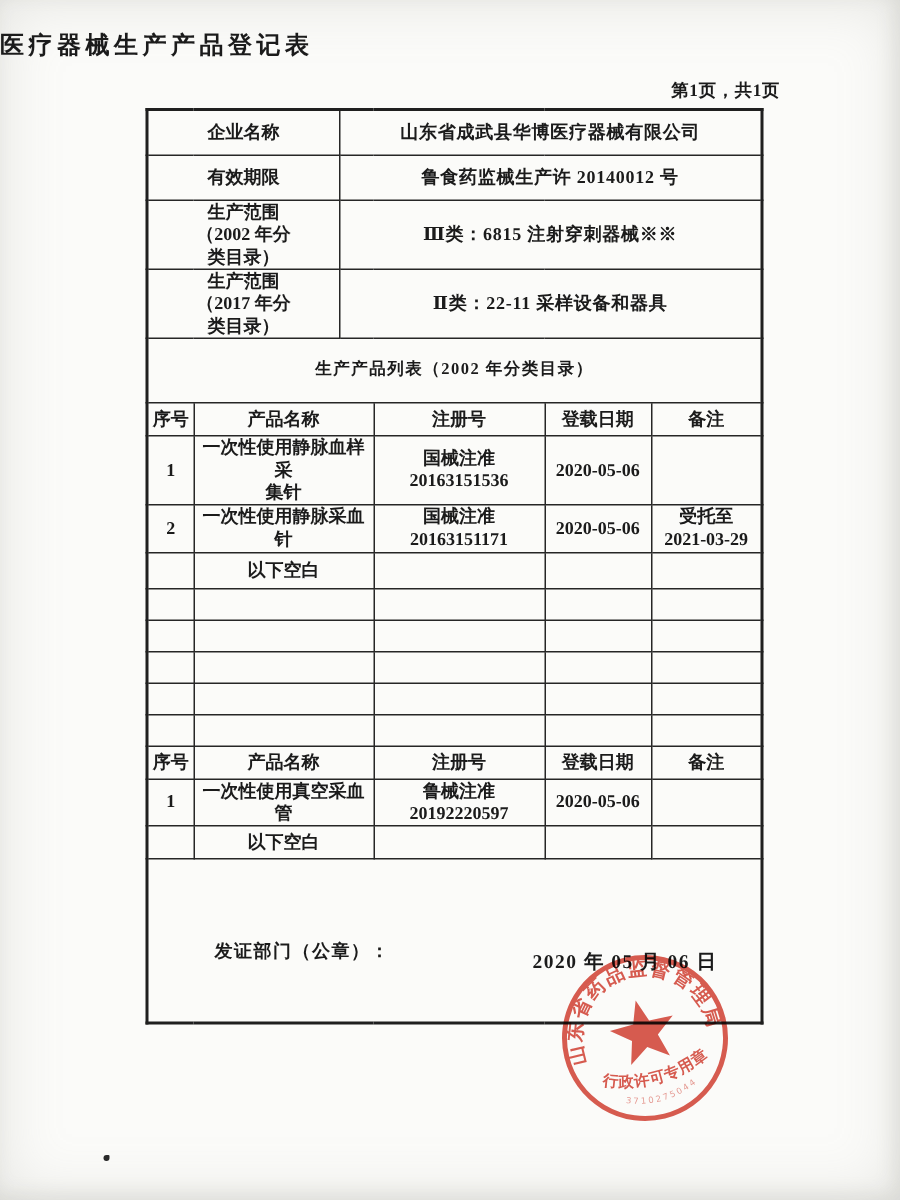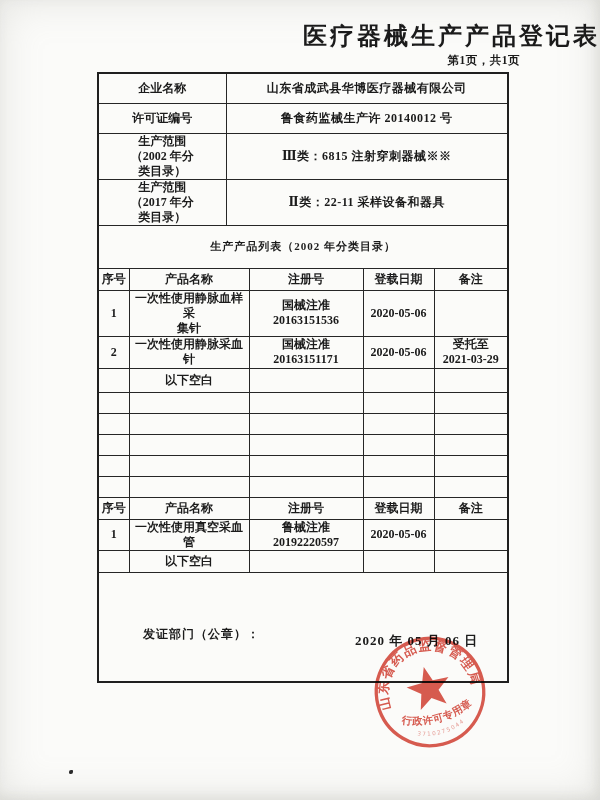--- a/index.html
+++ b/index.html
@@ -10,21 +10,21 @@
     color:#1b1b1b;
     -webkit-font-smoothing:antialiased;
   }
   .paper{
     position:relative;width:600px;height:800px;overflow:hidden;
     background:#fbfbf9;
     box-shadow:inset 0 0 40px rgba(160,158,150,.25), inset -4px -4px 12px rgba(150,148,140,.18);
   }
   .doc-title{
     position:absolute;top:20px;left:0;width:100%;
-    text-align:right;font-size:24px;font-weight:bold;letter-spacing:3px;margin:0;font-family:Liberation Serif, serif;
+    text-align:left;font-size:16px;font-weight:bold;letter-spacing:3px;margin:0;font-family:Liberation Serif, serif;
   }
   .page-info{
     position:absolute;top:53px;right:80px;font-size:11.5px;font-weight:bold;letter-spacing:.5px;
   }
   table.form{
     position:absolute;left:97px;top:72px;width:410px;
     border-collapse:collapse;table-layout:fixed;
     font-size:12px;font-weight:bold;
   }
   table.form td{
@@ -63,21 +63,21 @@
         <col style="width:71px">
         <col style="width:74px">
     </colgroup>
 
     <tbody>
         <tr style="height:30px">
       <td class="lbl" colspan="2">企业名称</td>
       <td class="val" colspan="4">山东省成武县华博医疗器械有限公司</td>
     </tr>
     <tr style="height:30px">
-      <td class="lbl" colspan="2">许可证编号</td>
+      <td class="lbl" colspan="2">有效期限</td>
       <td class="val" colspan="4">鲁食药监械生产许 20140012 号</td>
     </tr>
     <tr style="height:45px">
       <td class="lbl" colspan="2">生产范围
 （2002 年分
 类目录）</td>
       <td class="val" colspan="4">Ⅲ类：6815 注射穿刺器械※※</td>
     </tr>
     <tr style="height:43px">
       <td class="lbl" colspan="2">生产范围

